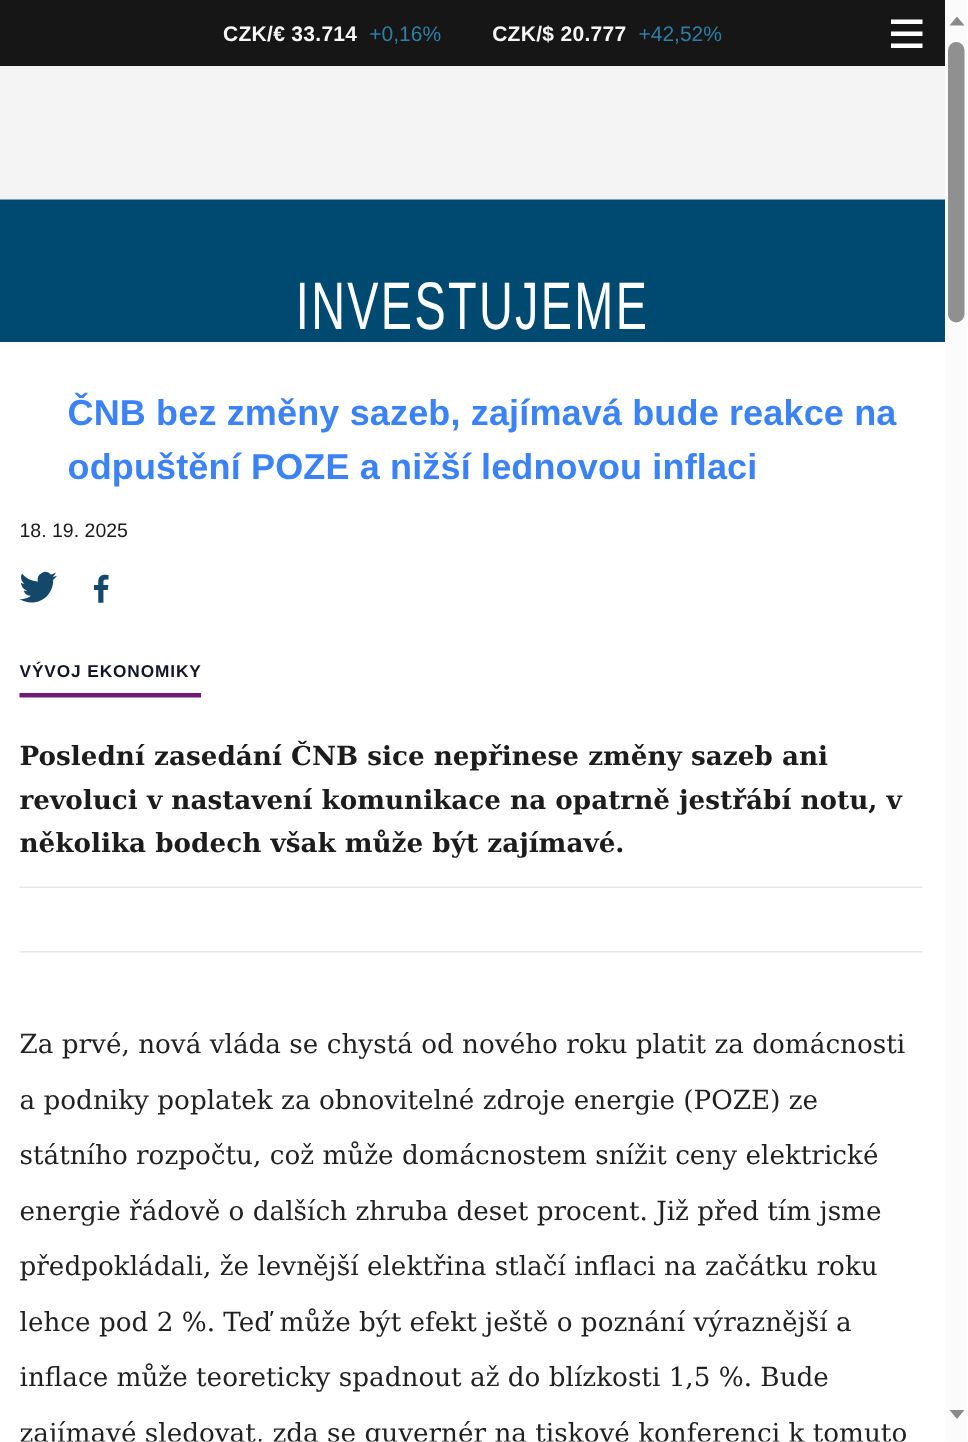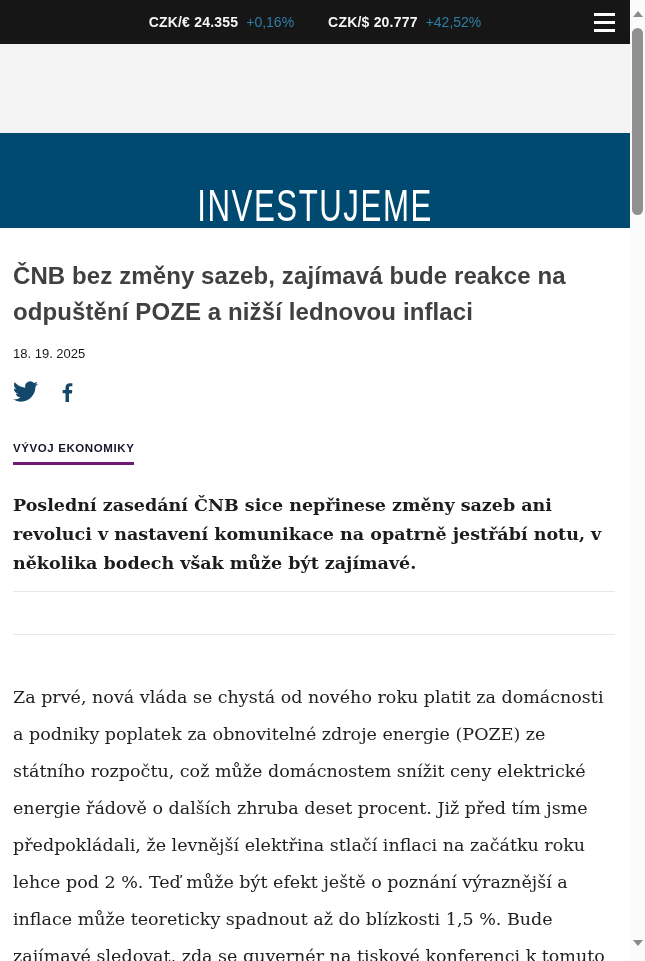--- a/index.html
+++ b/index.html
@@ -23,21 +23,21 @@
 
   
   .brand-band { position:absolute; left:0; top:133px; width:630px; height:95px;
                 background:#004a72; display:flex; align-items:flex-end; justify-content:center; }
   .logo { color:#ffffff; font-size:40px; font-weight:400; letter-spacing:2px;
           transform:scale(.78,1.12); transform-origin:center; white-space:nowrap; }
 
   
   .content { position:absolute; left:13px; top:228px; width:602px; }
   .title { margin-top:30px; font-size:24px; line-height:36px; font-weight:bold;
-           color:#404040; letter-spacing:.1px; }
+           color:#3b82f6; letter-spacing:.1px;margin-left:32px; }
   .date { margin-top:16px; font-size:13px; font-weight:500; color:#1a1a1a; }
   .share-row { margin-top:18px; display:flex; align-items:center; gap:17px; }
   .share-row svg { display:block; cursor:pointer; }
   .category-wrap { margin-top:34px; }
   .category { display:inline-block; font-size:11.5px; font-weight:bold; letter-spacing:.6px;
               color:#14142b; padding-bottom:8px; border-bottom:3px solid #701a75; cursor:pointer; }
   .lead { margin-top:26px; font-family:"DejaVu Serif", serif; font-weight:bold;
           font-size:17.5px; line-height:29px; color:#1c1c1c; }
   .rule { border:none; border-top:1px solid #e7e7e7; height:0; }
   .rule-1 { margin-top:13px; }
@@ -60,21 +60,21 @@
               background:#909090; border-radius:6px; cursor:pointer; }
 </style>
 </head>
 <body>
 
 <div class="page">
 
   <div class="topbar">
     <div class="rates">
       <div class="rate">
-        <span class="pairval">CZK/€ 24.355</span>
+        <span class="pairval">CZK/€ 33.714</span>
         <span class="chg">+0,16%</span>
       </div>
       <div class="rate">
         <span class="pairval">CZK/$ 20.777</span>
         <span class="chg">+42,52%</span>
       </div>
     </div>
     <div class="menu-btn">
       <span></span>
         <span></span>

